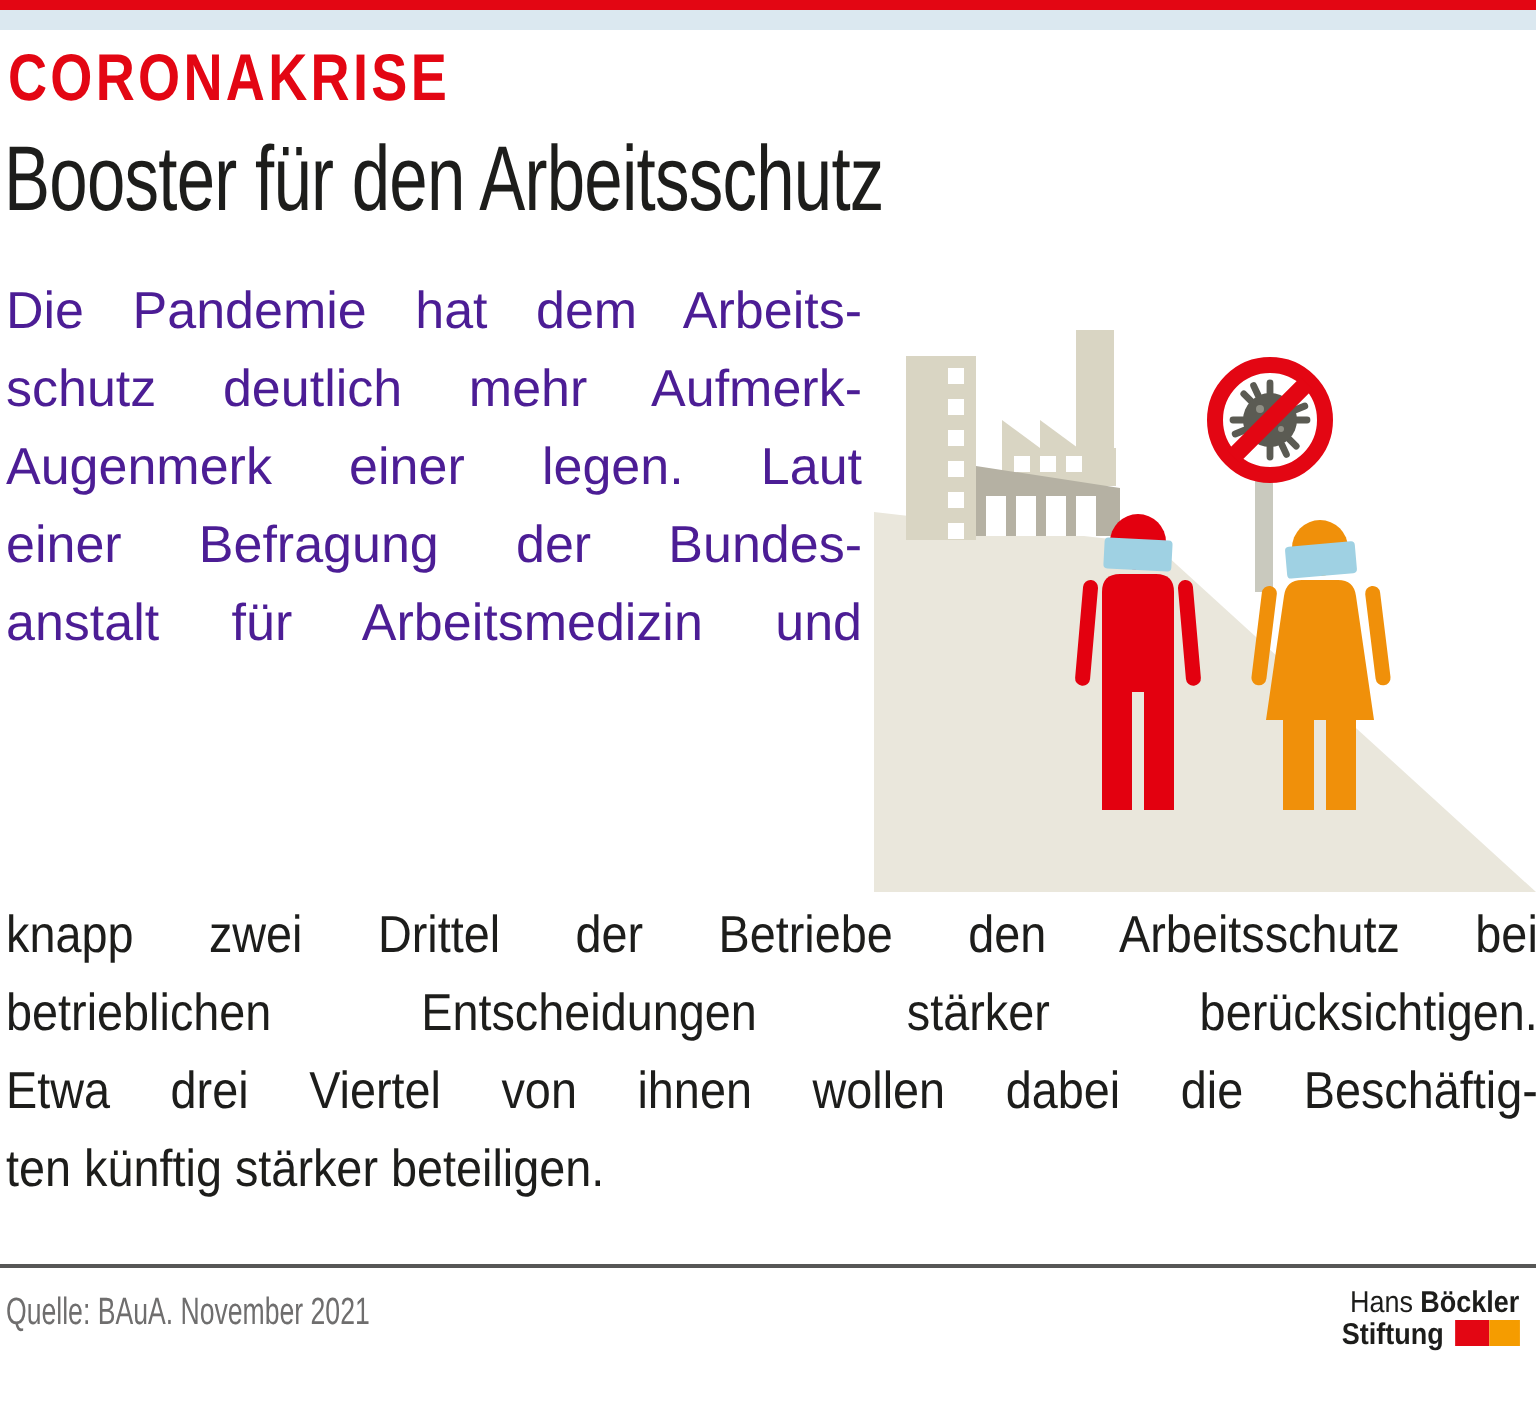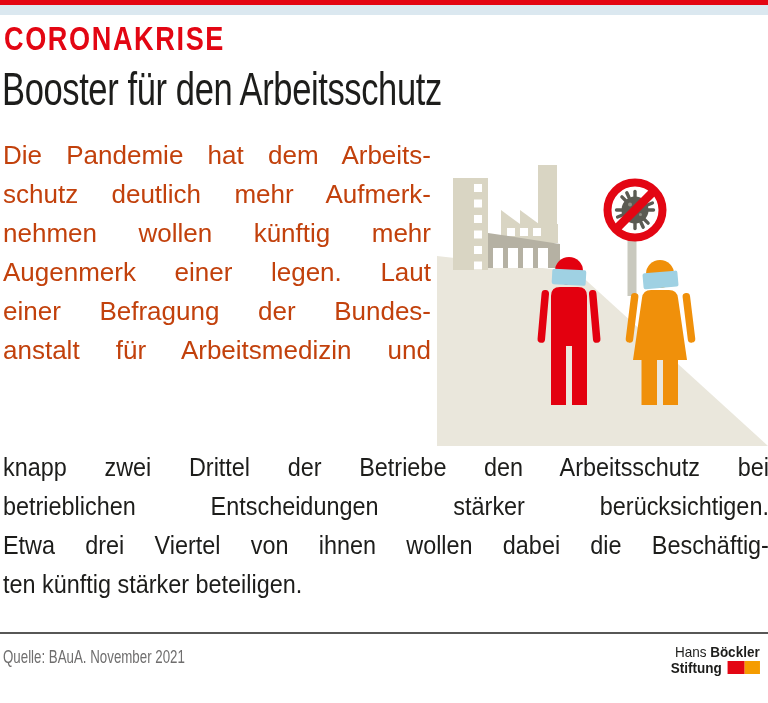--- a/index.html
+++ b/index.html
@@ -8,21 +8,21 @@
   .topbar{position:absolute;left:0;top:0;width:768px;height:5px;background:#e30613;}
   .topband{position:absolute;left:0;top:5px;width:768px;height:10px;background:#dbe8f0;}
 
   .kicker{position:absolute;left:4px;top:22px;font-size:33px;font-weight:bold;
           letter-spacing:2px;color:#e30613;line-height:34px;white-space:nowrap;
           transform:scaleX(0.82);transform-origin:0 0;}
   .title{position:absolute;left:2px;top:64px;font-size:46px;font-weight:normal;
          color:#1d1d1b;line-height:50px;white-space:nowrap;letter-spacing:-0.5px;
          transform:scaleX(0.75);transform-origin:0 0;}
 
-  .body-col{position:absolute;left:3px;top:136px;width:428px;color:#c2410c;
+  .body-col{position:absolute;left:3px;top:136px;width:428px;color:#4c1d95;
             font-size:26px;line-height:39px;}
   .body-col .ln{text-align:justify;text-align-last:justify;white-space:nowrap;}
   .body-full{position:absolute;left:3px;top:448px;width:851px;color:#1d1d1b;
              font-size:26px;line-height:39px;transform:scaleX(0.9);transform-origin:0 0;}
   .body-full .ln{text-align:justify;text-align-last:justify;white-space:nowrap;}
   .body-full .ln.last{text-align-last:left;}
 
   .illo{position:absolute;left:437px;top:148px;width:331px;height:310px;}
 
   .sep{position:absolute;left:0;top:632px;width:768px;height:2px;background:#575756;}
@@ -42,21 +42,20 @@
 <div class="page">
   <div class="topbar"></div>
   <div class="topband"></div>
 
   <div class="kicker">CORONAKRISE</div>
   <div class="title">Booster für den Arbeitsschutz</div>
 
   <div class="body-col">
     <div class="ln">Die Pandemie hat dem Arbeits-</div>
     <div class="ln">schutz deutlich mehr Aufmerk-</div>
-    <div class="ln">nehmen wollen künftig mehr</div>
     <div class="ln">Augenmerk einer legen. Laut</div>
     <div class="ln">einer Befragung der Bundes-</div>
     <div class="ln">anstalt für Arbeitsmedizin und</div>
   </div>
 
   <div class="body-full">
     <div class="ln">knapp zwei Drittel der Betriebe den Arbeitsschutz bei</div>
     <div class="ln">betrieblichen Entscheidungen stärker berücksichtigen.</div>
     <div class="ln">Etwa drei Viertel von ihnen wollen dabei die Beschäftig-</div>
     <div class="ln last">ten künftig stärker beteiligen.</div>

